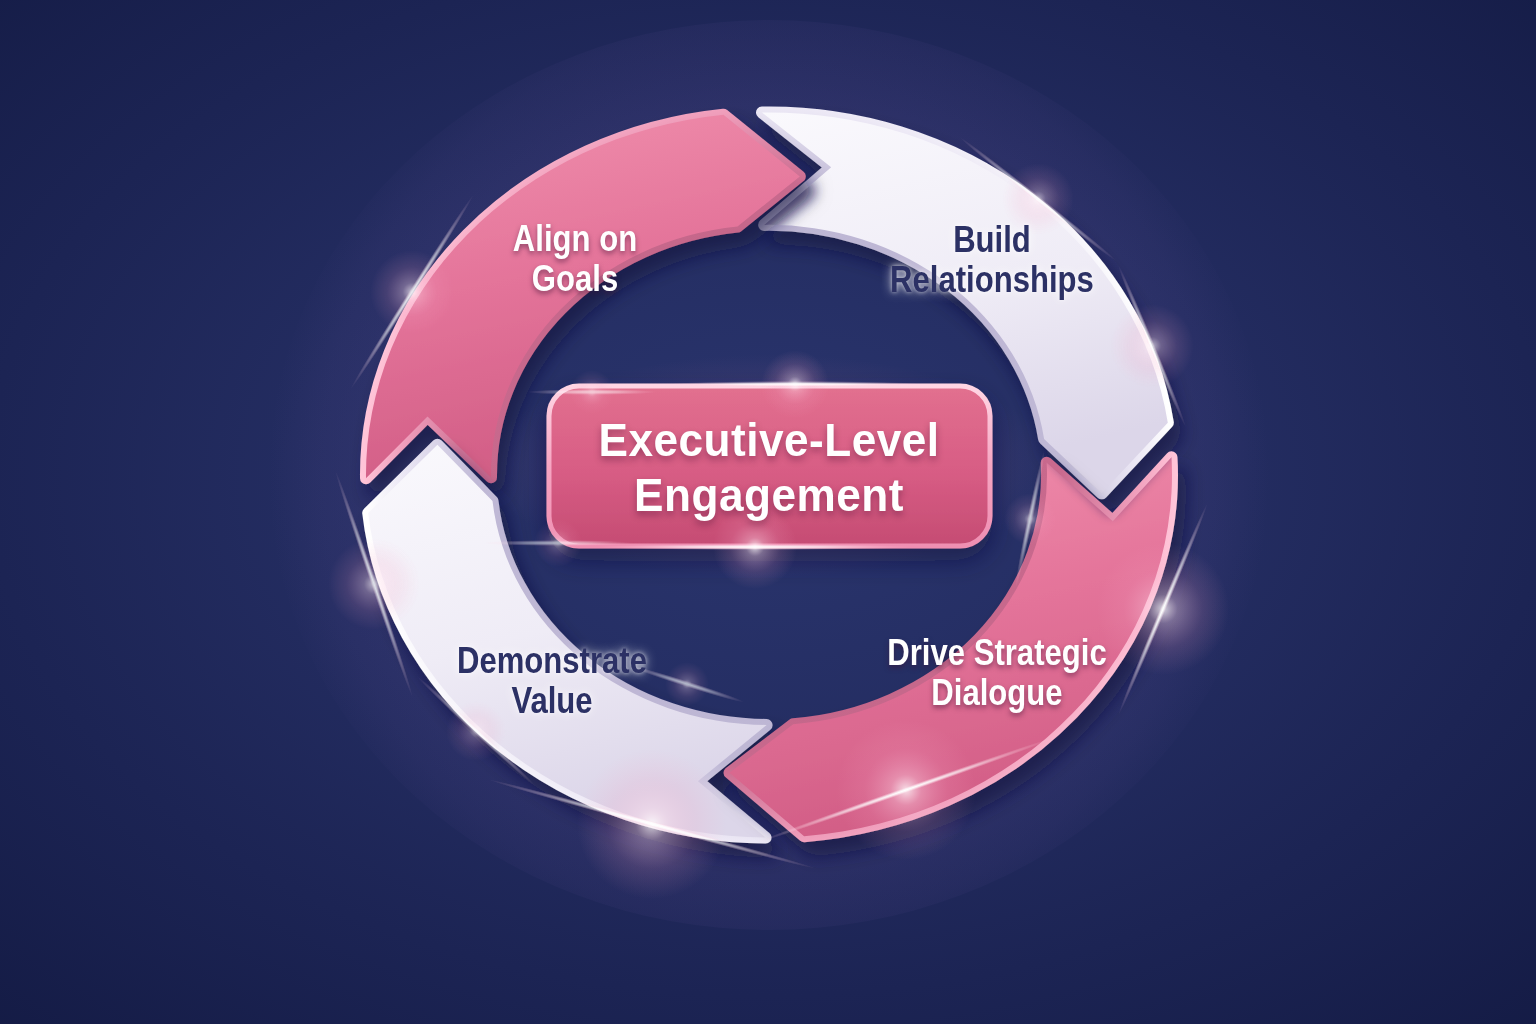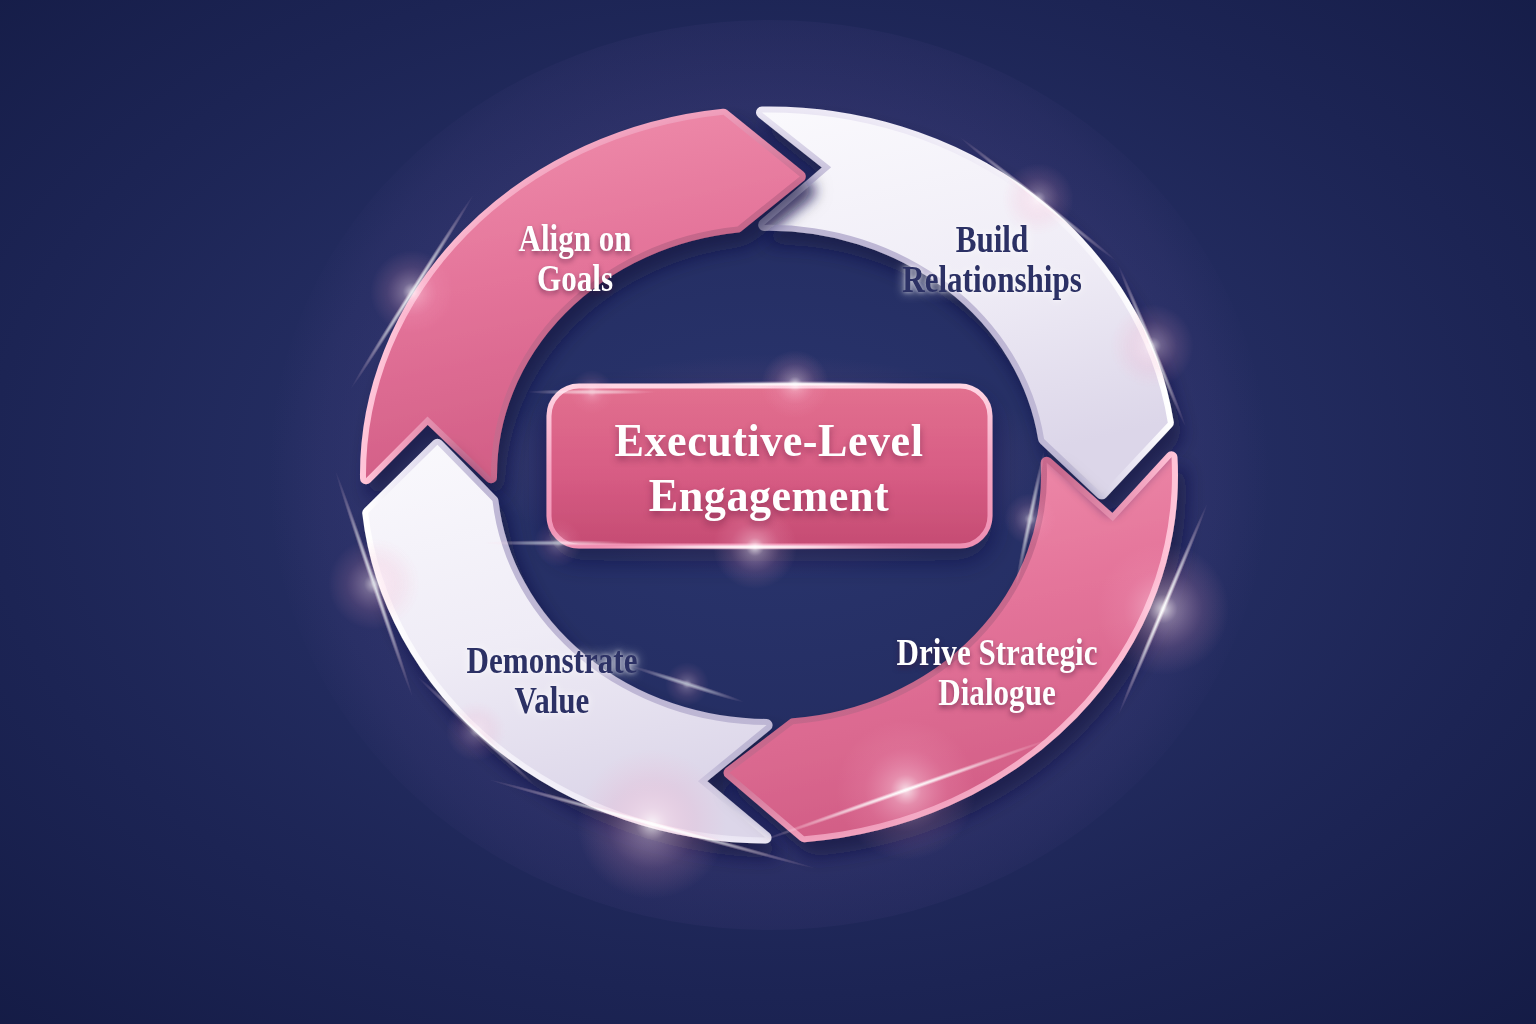--- a/index.html
+++ b/index.html
@@ -1,18 +1,18 @@
 <!DOCTYPE html>
 <html><head>
 <meta charset="utf-8">
 <style>
   html, body { margin: 0; padding: 0; background: #10163a; }
   #stage {
     position: relative; width: 1536px; height: 1024px; overflow: hidden;
-    font-family: Liberation Serif, serif;
+    font-family: Liberation Sans, sans-serif;
   }
   #stage svg { position: absolute; inset: 0; display: block; }
   .label {
     position: absolute; transform: translate(-50%, -50%) scaleX(0.84);
     text-align: center; white-space: pre-line; font-weight: bold;
     pointer-events: none;
   }
   .label.on-pink {
     color: #ffffff; font-size: 37px; line-height: 40px;
     text-shadow: 0 3px 6px rgba(61, 18, 51, 0.5);

